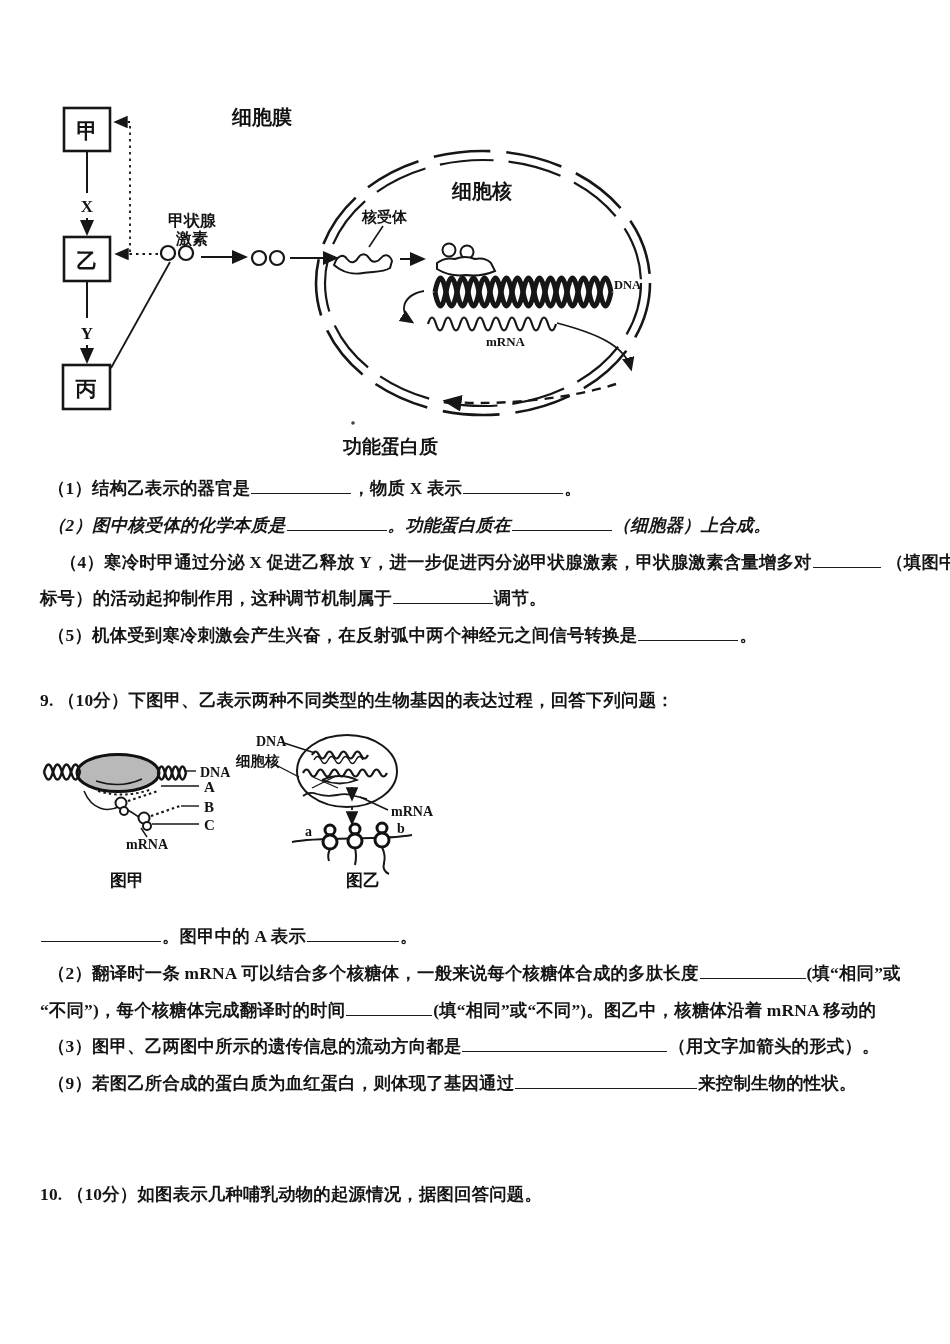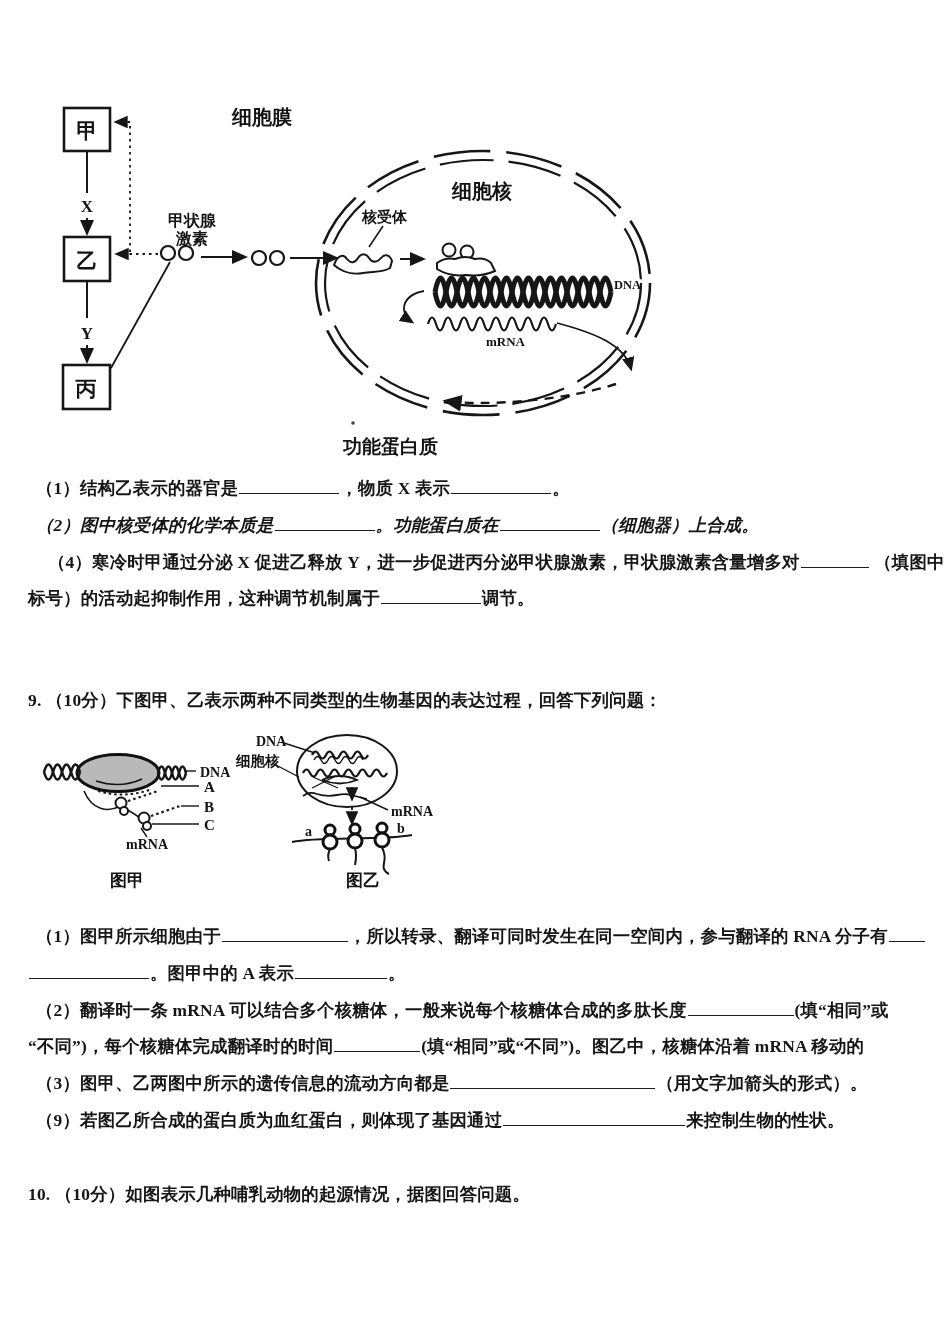--- a/index.html
+++ b/index.html
@@ -1,18 +1,18 @@
 <!DOCTYPE html>
 <html><head>
 <meta charset="utf-8">
 <style>
   html,body{margin:0;padding:0;background:#ffffff;}
   .page{position:relative;width:950px;height:1344px;background:#fff;overflow:hidden;
         font-family:"Liberation Serif","DejaVu Serif",serif;color:#151515;}
-  .tblock{position:absolute;left:28px;width:900px;}
+  .tblock{position:absolute;left:40px;width:900px;}
   .qline{margin:0;font-size:17.4px;line-height:36.8px;font-weight:600;
          letter-spacing:.2px;white-space:nowrap;}
   .blank{display:inline-block;height:13px;border-bottom:1.8px solid #1c1c1c;
          margin:0 1px;vertical-align:baseline;}
   svg{position:absolute;left:0;}
   svg text{font-family:"Liberation Serif","DejaVu Serif",serif;fill:#131313;}
   .ln{stroke:#161616;fill:none;}
 </style>
 </head>
 <body>
@@ -90,20 +90,21 @@
     <path d="M616,384 C560,402 480,406 446,401" class="ln" stroke-width="2.4" stroke-dasharray="9 7" marker-end="url(#arr)"></path>
     <circle cx="353" cy="423" r="1.8" fill="#444"></circle>
     <text x="343" y="453" font-size="19" font-weight="bold">功能蛋白质</text>
   </svg>
 
   <div class="tblock" style="top:470px">
       <p class="qline" style="padding-left: 8px;"><span>（1）结构乙表示的器官是</span><span class="blank" style="width: 100px;"></span><span>，物质 X 表示</span><span class="blank" style="width: 100px;"></span><span>。</span></p>
       <p class="qline" style="padding-left: 8px; font-style: italic;"><span>（2）图中核受体的化学本质是</span><span class="blank" style="width: 100px;"></span><span>。功能蛋白质在</span><span class="blank" style="width: 100px;"></span><span>（细胞器）上合成。</span></p>
       <p class="qline" style="padding-left: 8px; margin-left: 12px;"><span>（4）寒冷时甲通过分泌 X 促进乙释放 Y，进一步促进丙分泌甲状腺激素，甲状腺激素含量增多对</span><span class="blank" style="width: 68px;"></span><span> （填图中</span></p>
       <p class="qline"><span>标号）的活动起抑制作用，这种调节机制属于</span><span class="blank" style="width: 100px;"></span><span>调节。</span></p>
+      <p class="qline" style="padding-left: 8px;"><span>（5）机体受到寒冷刺激会产生兴奋，在反射弧中两个神经元之间信号转换是</span><span class="blank" style="width: 100px;"></span><span>。</span></p>
     </div>
 
   <div class="tblock" style="top:682px">
       <p class="qline"><span>9. （10分）下图甲、乙表示两种不同类型的生物基因的表达过程，回答下列问题：</span></p>
     </div>
 
   <svg style="top:725px" width="470" height="175" viewBox="0 725 470 175">
 
     <ellipse cx="118" cy="773" rx="41" ry="18.5" fill="#b9b9b9" stroke="#111" stroke-width="3"></ellipse>
     <path d="M44,772 q4.5,-15 9,0 q4.5,15 9,0 q4.5,-15 9,0 q4.5,15 9,0" class="ln" stroke-width="2.6"></path>
@@ -159,21 +160,20 @@
       <circle cx="382" cy="828" r="5"></circle>
         <circle cx="382" cy="840" r="7"></circle>
     </g>
     <path d="M330,849 q-3,6 -1,12" class="ln" stroke-width="2"></path>
     <path d="M355,848 q2,8 0,17" class="ln" stroke-width="2"></path>
     <path d="M382,847 q4,9 2,16 q-2,8 5,11" class="ln" stroke-width="2"></path>
     <text x="363" y="886" text-anchor="middle" font-size="17" font-weight="bold">图乙</text>
   </svg>
 
   <div class="tblock" style="top:918px">
-      <p class="qline" style="padding-left: 8px;"><span>（1）图甲所示细胞由于</span><span class="blank" style="width: 126px;"></span><span>，所以转录、翻译可同时发生在同一空间内，参与翻译的 RNA 分子有</span><span class="blank" style="width: 36px;"></span></p>
       <p class="qline"><span class="blank" style="width: 120px;"></span><span>。图甲中的 A 表示</span><span class="blank" style="width: 92px;"></span><span>。</span></p>
       <p class="qline" style="padding-left: 8px;"><span>（2）翻译时一条 mRNA 可以结合多个核糖体，一般来说每个核糖体合成的多肽长度</span><span class="blank" style="width: 106px;"></span><span>(填“相同”或</span></p>
       <p class="qline"><span>“不同”)，每个核糖体完成翻译时的时间</span><span class="blank" style="width: 86px;"></span><span>(填“相同”或“不同”)。图乙中，核糖体沿着 mRNA 移动的</span></p>
       <p class="qline" style="padding-left: 8px;"><span>（3）图甲、乙两图中所示的遗传信息的流动方向都是</span><span class="blank" style="width: 205px;"></span><span>（用文字加箭头的形式）。</span></p>
       <p class="qline" style="padding-left: 8px;"><span>（9）若图乙所合成的蛋白质为血红蛋白，则体现了基因通过</span><span class="blank" style="width: 182px;"></span><span>来控制生物的性状。</span></p>
     </div>
 
   <div class="tblock" style="top:1176px">
       <p class="qline"><span>10. （10分）如图表示几种哺乳动物的起源情况，据图回答问题。</span></p>
     </div>

